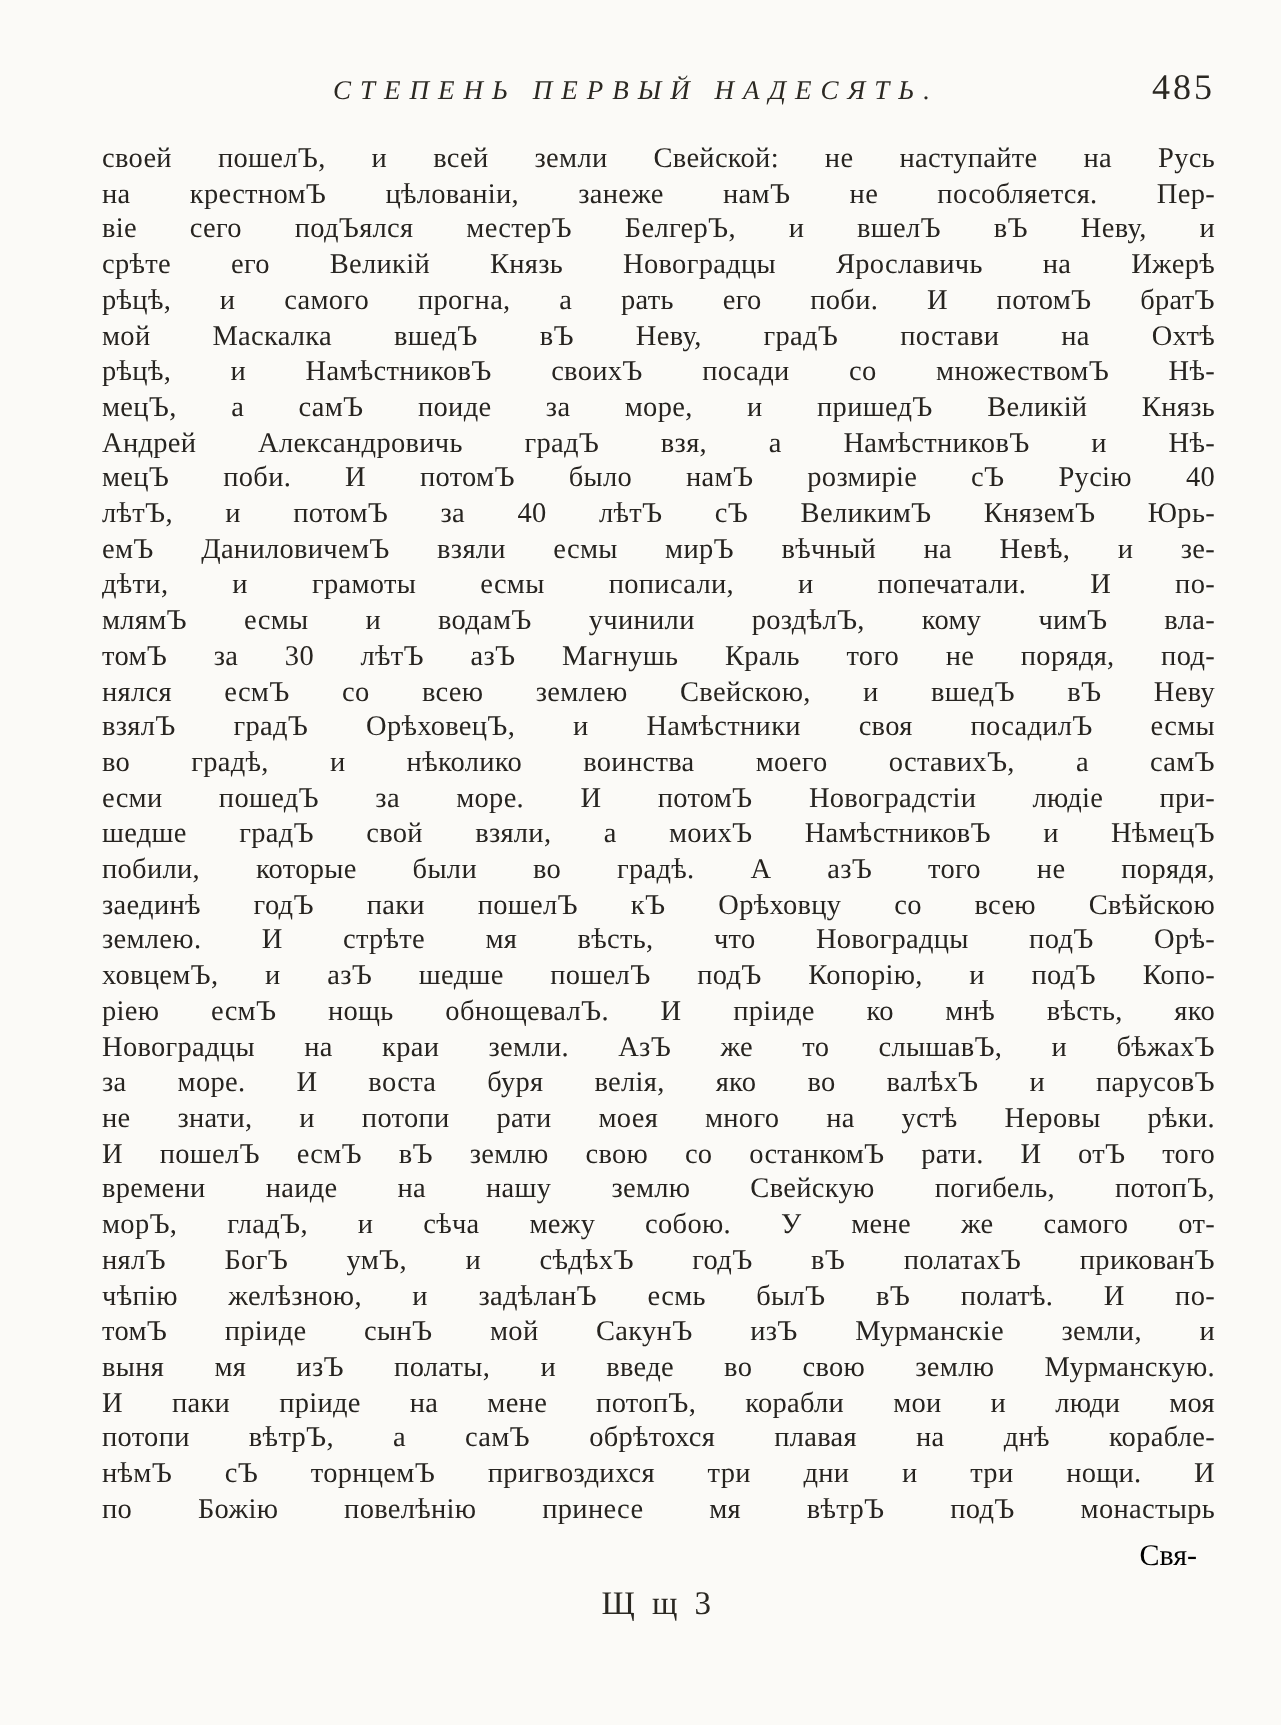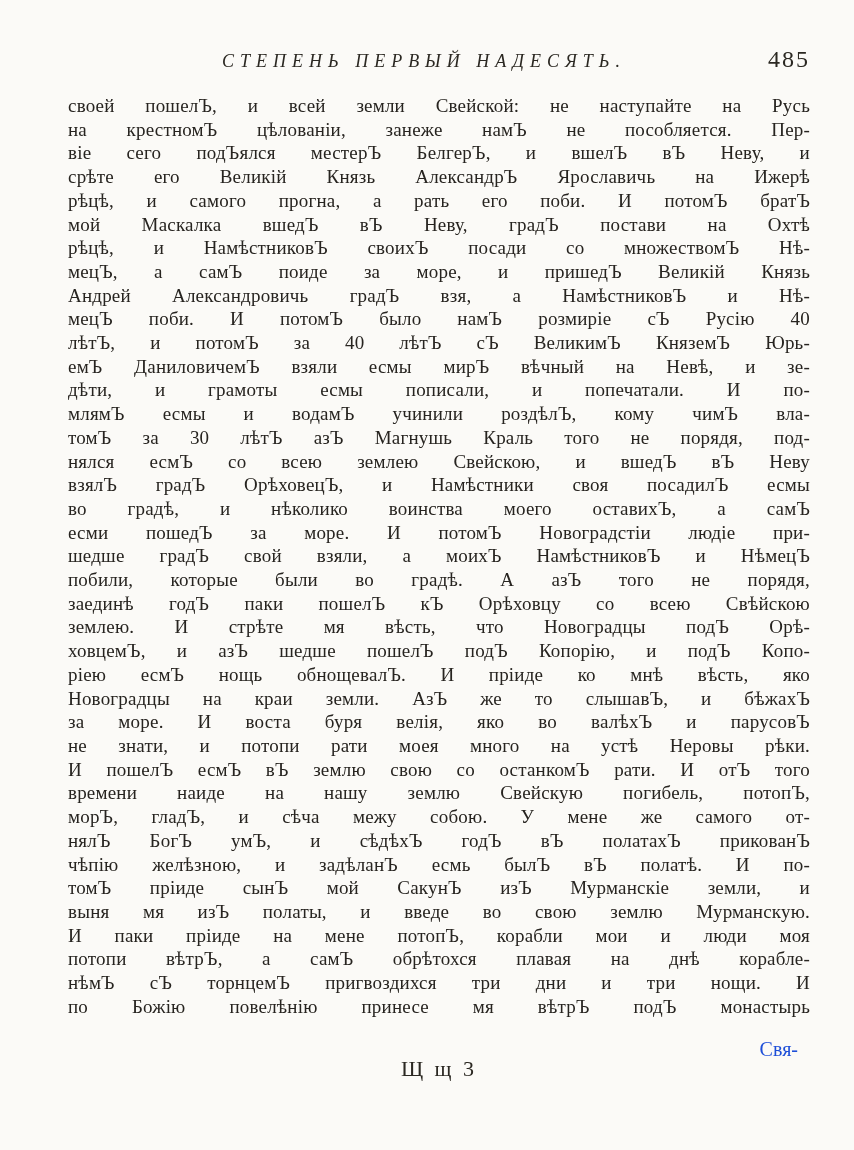--- a/index.html
+++ b/index.html
@@ -72,41 +72,41 @@
     right: 0;
     text-align: center;
     font-size: 22px;
     letter-spacing: 3px;
     color: #2b2822;
     margin-top: 32px;
   }
   .catchword {
     position: absolute;
     right: 12px;
-    top: 14px;
+    top: 2px;
     font-size: 20px;
-    color: #1d4ed8;
+    color: #000000;
   }
 </style>
 </head>
 <body>
 
 <div class="page">
 
   <div class="running-head">
     <div class="head-title">СТЕПЕНЬ ПЕРВЫЙ НАДЕСЯТЬ.</div>
     <div class="head-pagenum">485</div>
   </div>
 
   <div class="text-block">
 
   <div class="line">своей пошелЪ, и всей земли Свейской: не наступайте на Русь</div>
       <div class="line">на крестномЪ цѣлованіи, занеже намЪ не пособляется. Пер-</div>
       <div class="line">віе сего подЪялся местерЪ БелгерЪ, и вшелЪ вЪ Неву, и</div>
-      <div class="line">срѣте его Великій Князь АлександрЪ Ярославичь на Ижерѣ</div>
+      <div class="line">срѣте его Великій Князь Новоградцы Ярославичь на Ижерѣ</div>
       <div class="line">рѣцѣ, и самого прогна, а рать его поби. И потомЪ братЪ</div>
       <div class="line">мой Маскалка вшедЪ вЪ Неву, градЪ постави на Охтѣ</div>
       <div class="line">рѣцѣ, и НамѣстниковЪ своихЪ посади со множествомЪ Нѣ-</div>
       <div class="line">мецЪ, а самЪ поиде за море, и пришедЪ Великій Князь</div>
       <div class="line">Андрей Александровичь градЪ взя, а НамѣстниковЪ и Нѣ-</div>
       <div class="line">мецЪ поби. И потомЪ было намЪ розмиріе сЪ Русію 40</div>
       <div class="line">лѣтЪ, и потомЪ за 40 лѣтЪ сЪ ВеликимЪ КняземЪ Юрь-</div>
       <div class="line">емЪ ДаниловичемЪ взяли есмы мирЪ вѣчный на Невѣ, и зе-</div>
       <div class="line">дѣти, и грамоты есмы пописали, и попечатали. И по-</div>
       <div class="line">млямЪ есмы и водамЪ учинили роздѣлЪ, кому чимЪ вла-</div>

